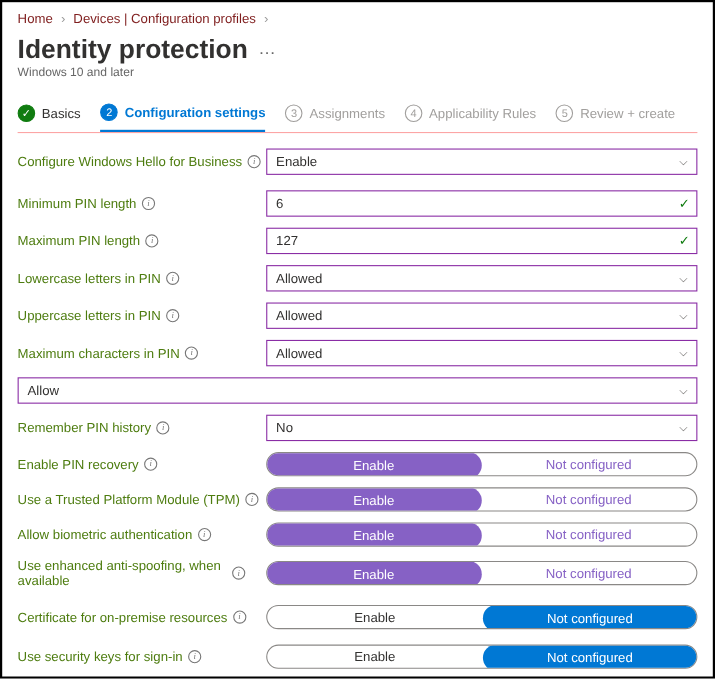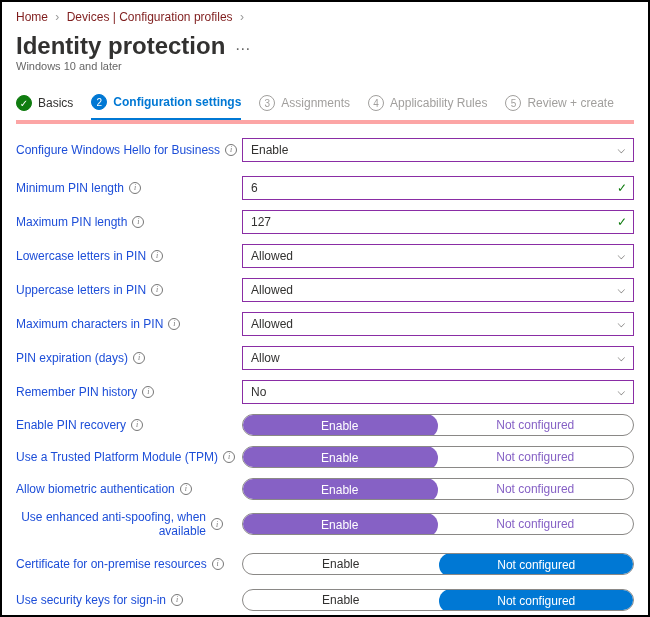--- a/index.html
+++ b/index.html
@@ -18,38 +18,38 @@
     padding: 8px 14px 0 14px;
     overflow: hidden;
   }
   .breadcrumb { font-size: 12px; margin-bottom: 6px; }
   .breadcrumb a { color: #7f1d1d; text-decoration: none; }
   .breadcrumb .sep { color: #999; margin: 0 4px; }
   h1 { font-size: 24px; font-weight: 600; margin: 2px 0 0 0; display:inline-block;}
   .ellipsis { color:#666; font-size:16px; margin-left:6px; vertical-align: 4px; }
   .subtitle { font-size: 11px; color: #666; margin-top: 0; margin-bottom: 16px; }
 
-  .steps { display:flex; gap:18px; border-bottom:4px solid #fca5a5; }
+  .steps { display:flex; gap:18px; border-bottom:1px solid #fca5a5; }
   .step { display:flex; align-items:center; gap:6px; padding: 6px 0 8px 0; font-size:12px; color:#a19f9d; }
   .step .circle {
     width:16px;height:16px;border-radius:50%;border:1px solid #a19f9d;
     display:flex;align-items:center;justify-content:center;font-size:10px;color:#a19f9d;
   }
   .step.done .circle { background:#107c10;border-color:#107c10;color:#fff; }
   .step.done .lab { color:#323130; }
   .step.active .circle { background:#0078d4;border-color:#0078d4;color:#fff; }
   .step.active { border-bottom:2px solid #0078d4; }
   .step.active .lab { color:#0078d4; font-weight:600; }
   .checkmark::before { content:"✓"; font-size:10px; }
 
   .form { margin-top: 14px; }
   .row { display:flex; align-items:center; margin-bottom: 10px; }
   .row.tall { margin-top:6px; margin-bottom:14px; }
   .row.gap-above { margin-top: 14px; }
-  .label { width: 226px; font-size:12px; color:#1d4ed8; display:flex; align-items:center; gap:5px; line-height:1.2;text-align:right; }
+  .label { width: 226px; font-size:12px; color:#4d7c0f; display:flex; align-items:center; gap:5px; line-height:1.2; }
   .label .txt.multiline { max-width: 190px;}
   .info-icon {
     width:12px;height:12px;border-radius:50%;border:1px solid #777;
     display:inline-flex;align-items:center;justify-content:center;
     font-size:8px;color:#777;font-style:normal;flex-shrink:0;
   }
   .info-icon::before { content:"i"; font-family: Georgia, serif; font-style: italic; }
   .control { flex:1; }
 
   .select {
@@ -191,24 +191,20 @@
         </div>
       <div class="control">
         <div class="select">
           <span>Allowed</span>
           <span class="chev">⌵</span>
         </div>
       </div>
     </div>
 
     <div class="row">
-      <div class="label">
-          <span class="txt">PIN expiration (days)</span>
-          <i class="info-icon"></i>
-        </div>
       <div class="control">
         <div class="select">
           <span>Allow</span>
           <span class="chev">⌵</span>
         </div>
       </div>
     </div>
 
     <div class="row">
       <div class="label">

